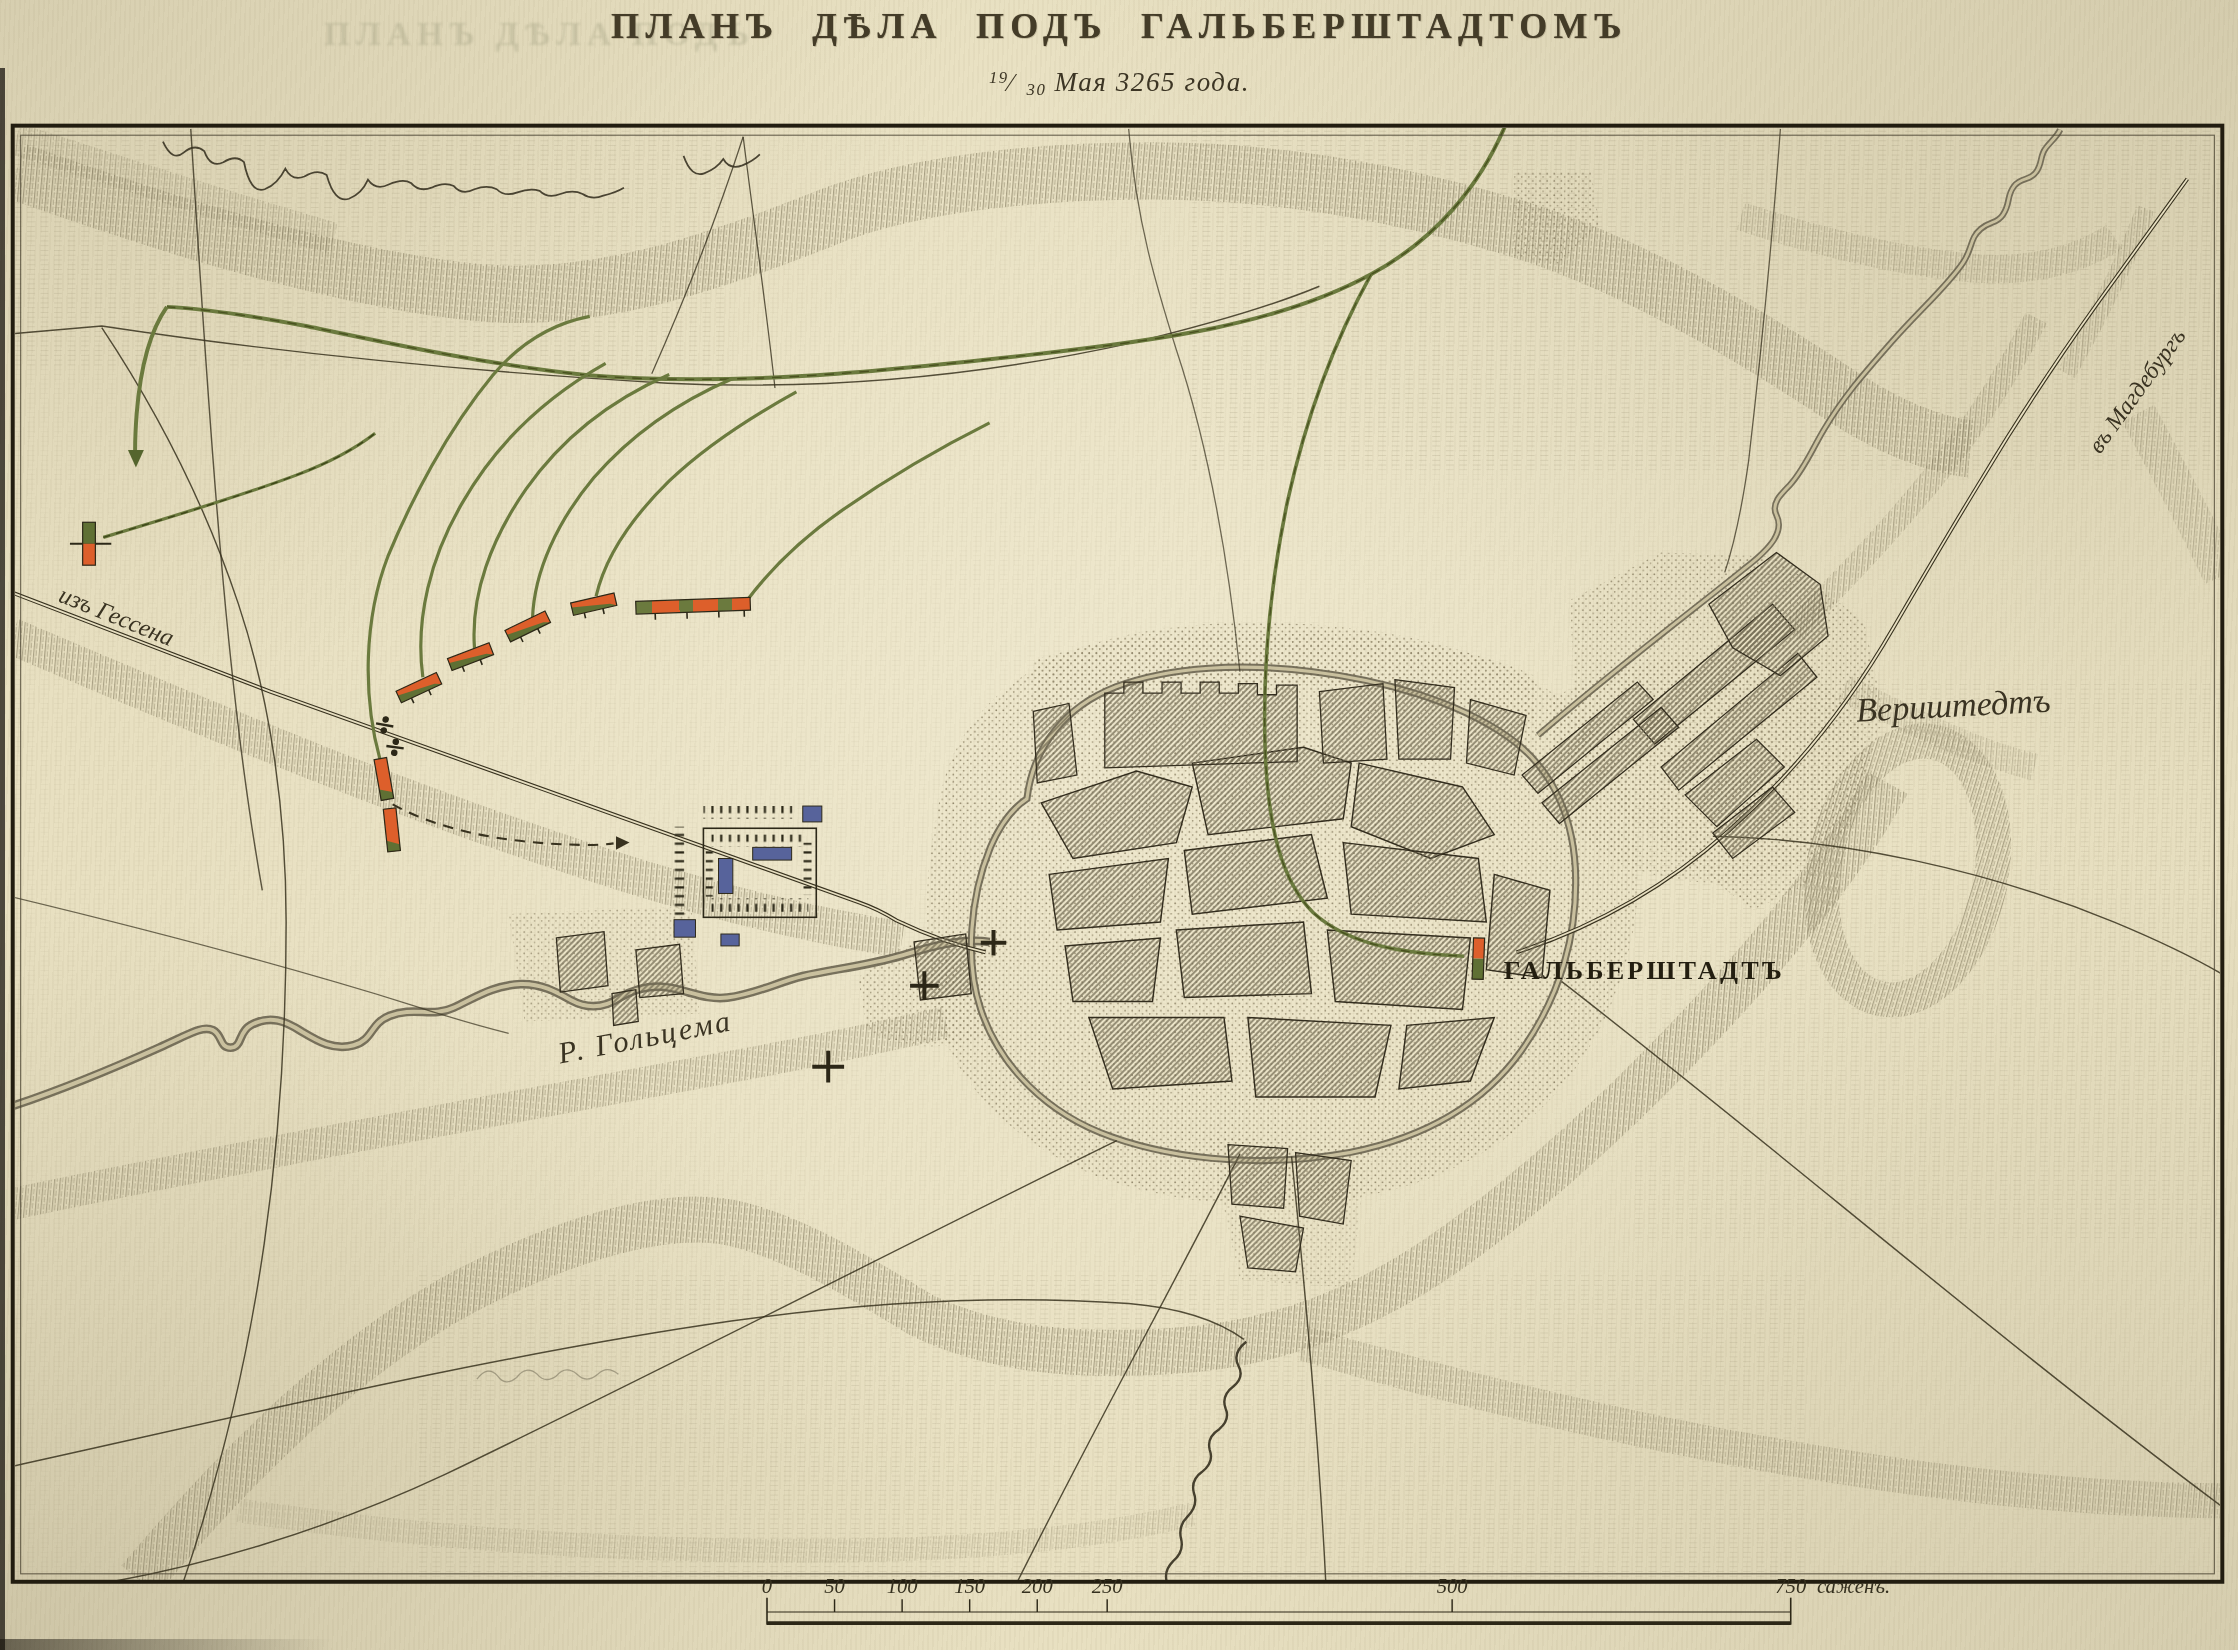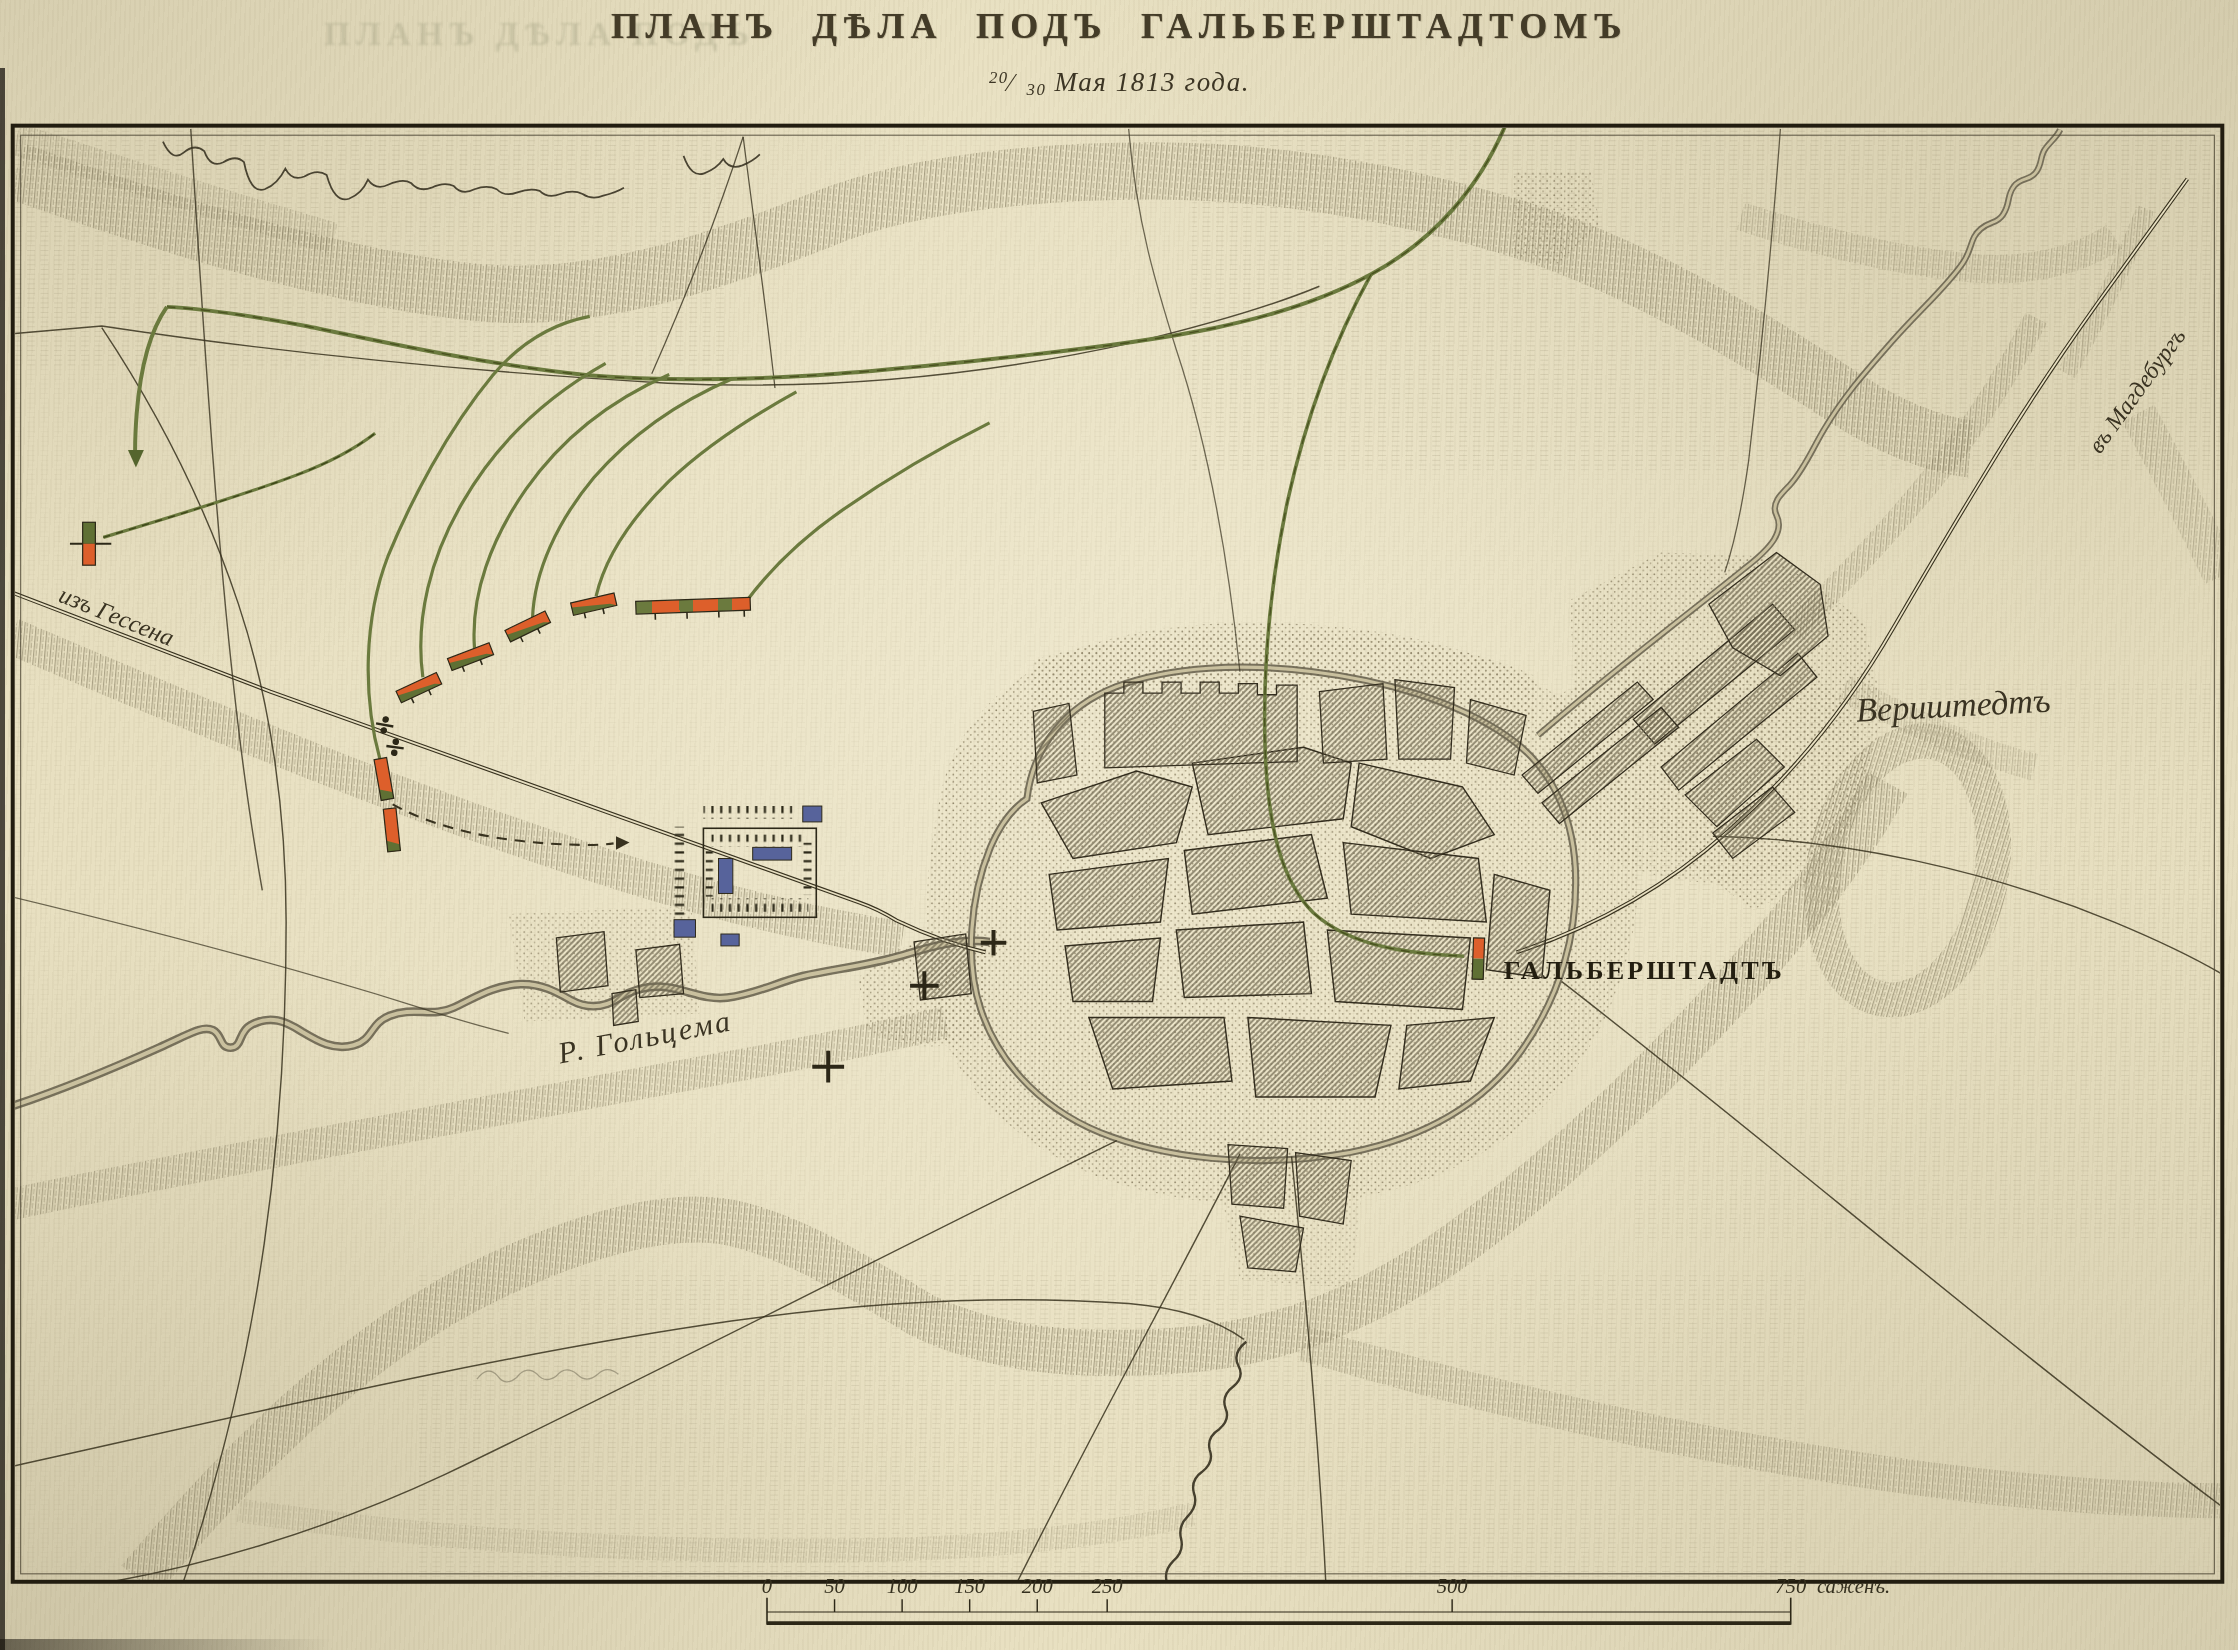--- a/index.html
+++ b/index.html
@@ -36,21 +36,21 @@
 
 <div class="page">
   <div class="edge-left"></div>
   <div class="edge-bottom"></div>
 
   <div class="ghost-title">ПЛАНЪ ДѢЛА ПОДЪ</div>
 
   <div class="title-block">
     <div class="map-title">ПЛАНЪ ДѢЛА ПОДЪ ГАЛЬБЕРШТАДТОМЪ</div>
     <div class="map-subtitle">
-      <span class="frac"><span class="top">20</span><span class="sl">⁄</span><span class="bot">30</span></span><span>Мая 1813 года.</span>
+      <span class="frac"><span class="top">19</span><span class="sl">⁄</span><span class="bot">30</span></span><span>Мая 3265 года.</span>
     </div>
   </div>
 
   <svg width="2239" height="1651" viewBox="0 0 2817 2077">
     <defs>
       <clipPath id="mapclip">
           <rect x="19" y="161" width="2774" height="1827"></rect>
         </clipPath>
       <pattern id="hach" width="7" height="9" patternUnits="userSpaceOnUse" patternTransform="rotate(5)">
         <line x1="2" y1="0" x2="2" y2="9" stroke="#8a8165" stroke-width="1.2"></line>

